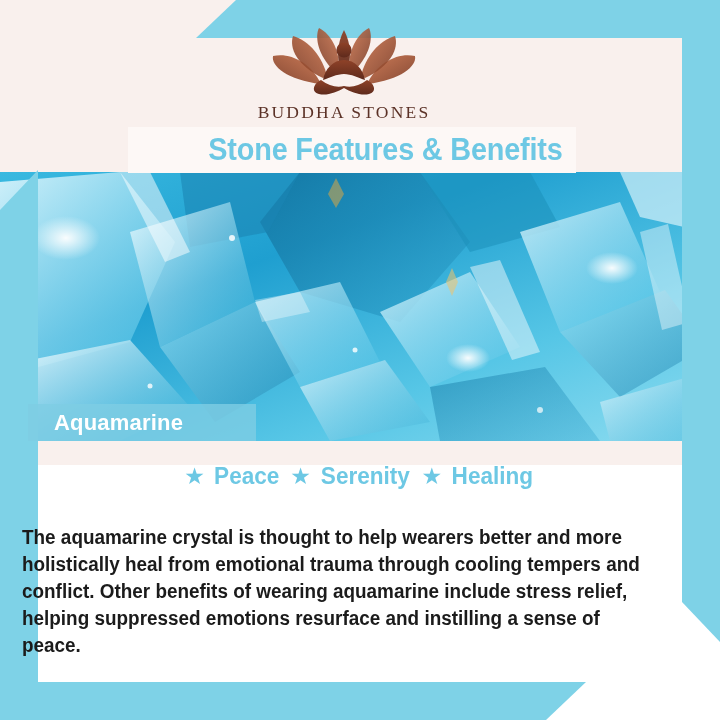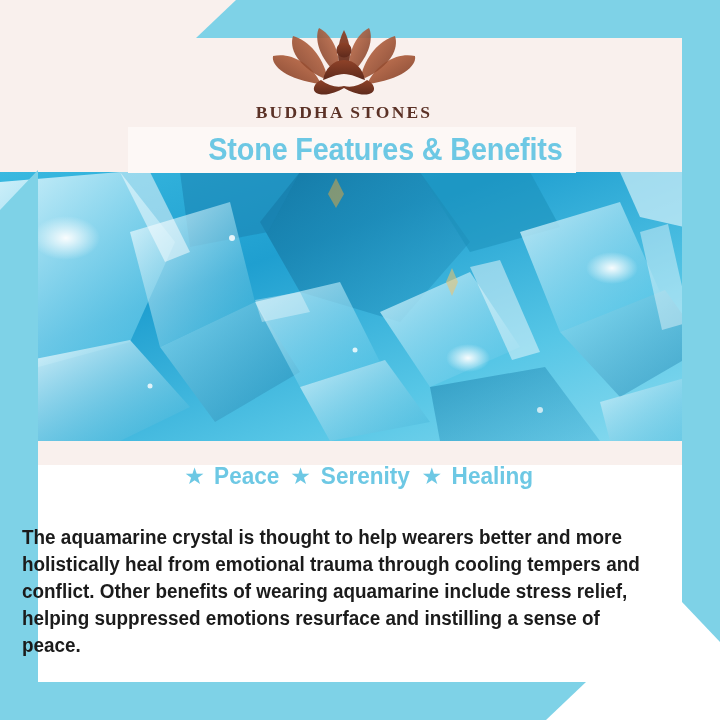--- a/index.html
+++ b/index.html
@@ -42,21 +42,21 @@
   
   #logo-block{
     position:absolute;left:0;top:22px;width:688px;
     display:flex;flex-direction:column;align-items:center;
   }
   #logo-mark{width:170px;height:76px;display:block;}
   #logo-word{
     margin-top:4px;
     font-family:"Liberation Serif", serif;
     font-size:17.5px;letter-spacing:2.2px;color:#5b3126;
-    font-weight:700;
+    font-weight:400;
   }
 
   
   #title-banner{
     position:absolute;left:128px;top:127px;width:448px;height:46px;
     background:#fdf8f6;
     display:flex;align-items:center;justify-content:flex-end;
   }
   #title-text{
     font-size:31px;font-weight:bold;color:#6dc8e4;
@@ -219,20 +219,23 @@
         <path d="M62 58 C 54 62, 52 70, 60 72 C 68 74, 78 70, 85 66 C 92 70, 102 74, 110 72 C 118 70, 116 62, 108 58 C 100 64, 92 66, 85 64 C 78 66, 70 64, 62 58 Z"></path>
       </g>
     </svg>
     <div id="logo-word">BUDDHA STONES</div>
   </div>
 
   <div id="title-banner">
     <div id="title-text">Stone Features &amp; Benefits</div>
   </div>
 
+  <div id="stone-label">
+    <span id="stone-label-text">Aquamarine</span>
+  </div>
 
   <div id="keywords">
     <span class="kw-item">
       <span class="kw-star">★</span>
       <span class="kw-label">Peace</span>
     </span>
     <span class="kw-item">
       <span class="kw-star">★</span>
       <span class="kw-label">Serenity</span>
     </span>

